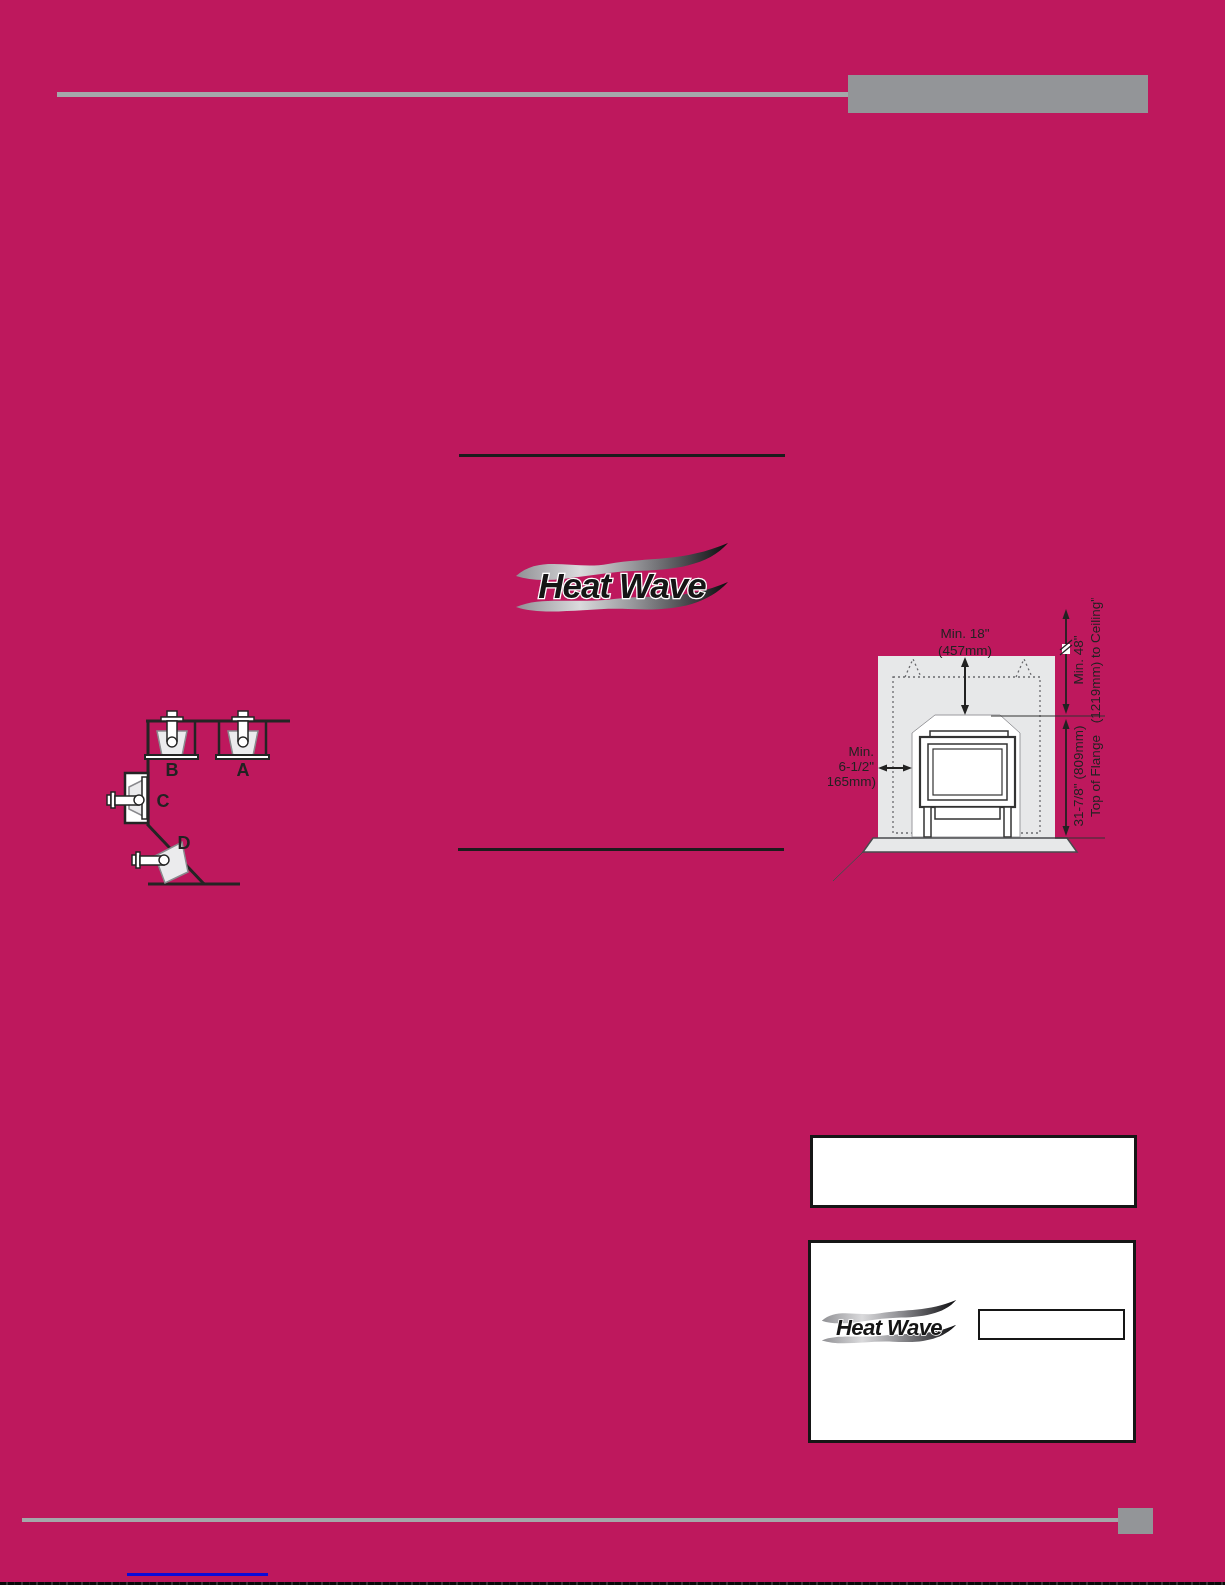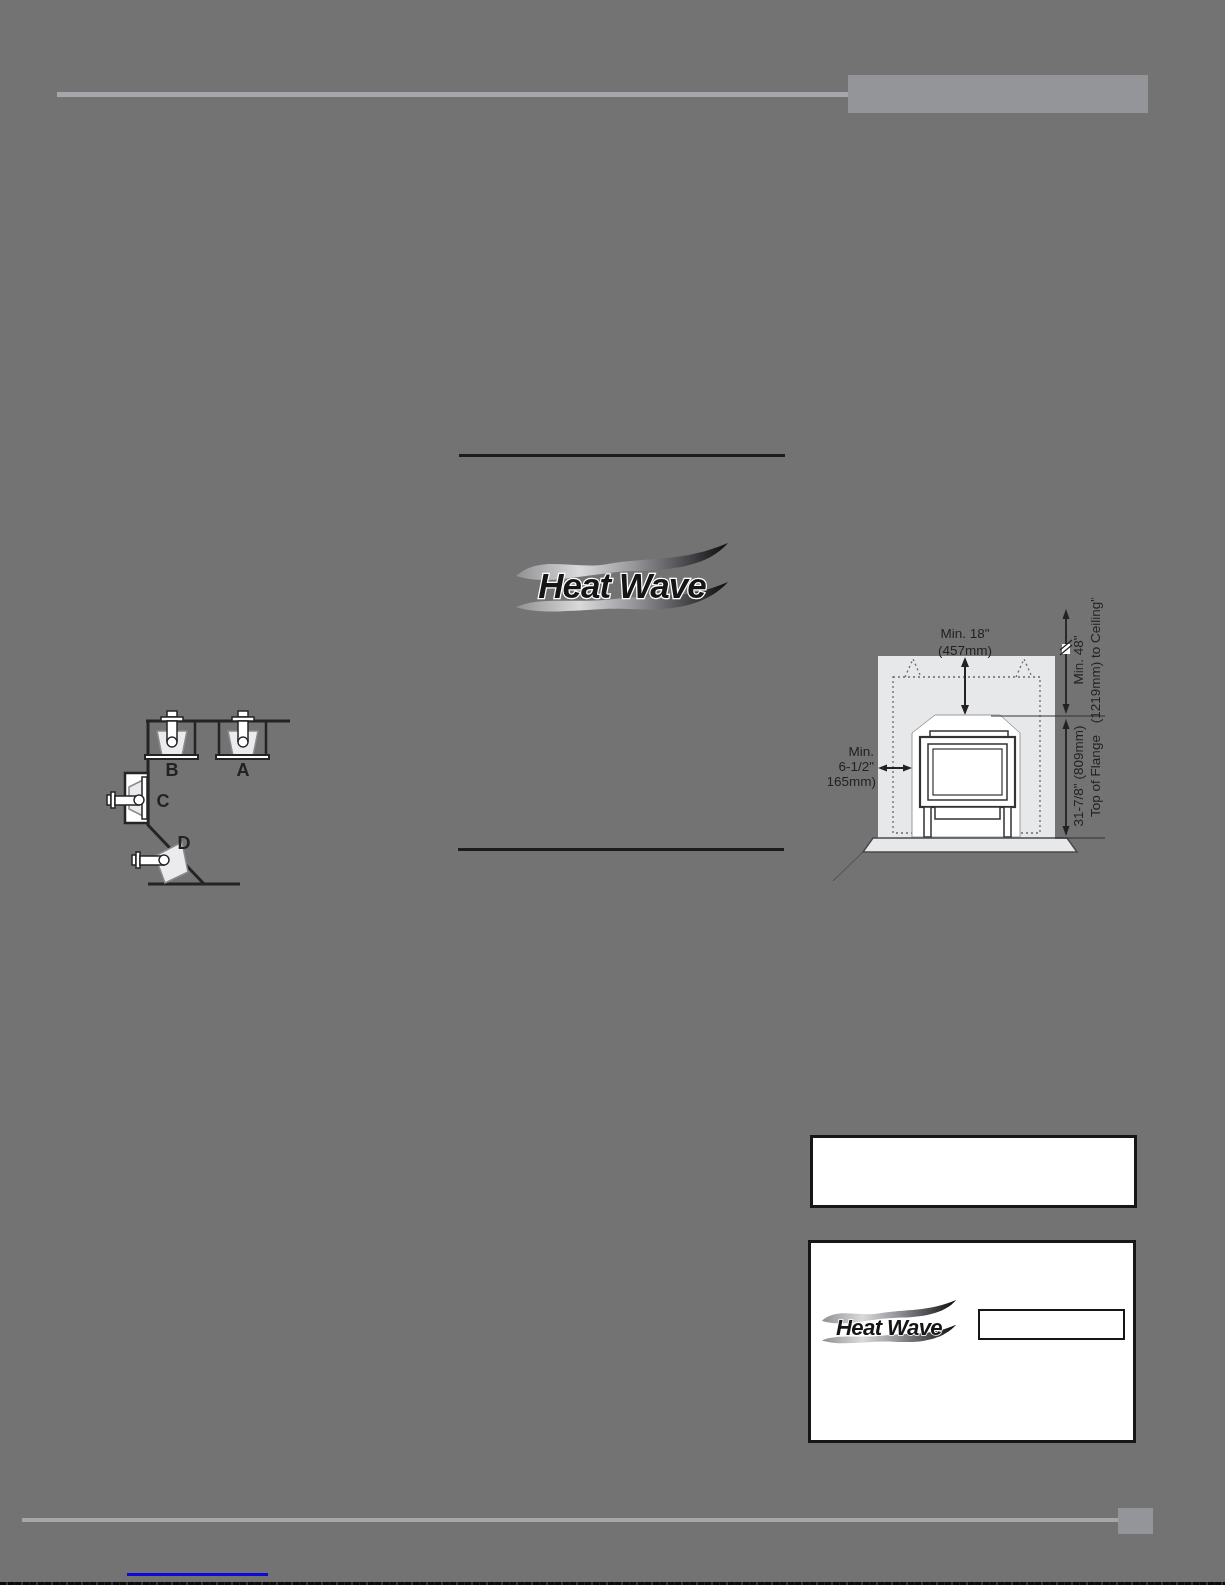--- a/index.html
+++ b/index.html
@@ -1,16 +1,16 @@
 <!DOCTYPE html>
 <html><head>
 <meta charset="utf-8">
 <style>
   html,body{margin:0;padding:0;background:#ffffff;}
-  #page{position:relative;width:1225px;height:1585px;background:#737373;overflow:hidden;
+  #page{position:relative;width:1225px;height:1585px;background:#be185d;overflow:hidden;
         font-family:"Liberation Sans",sans-serif;}
   .abs{position:absolute;}
   .rule-gray{background:#a5a7aa;}
   .block-gray{background:#939598;}
   .rule-black{background:#1c1c1c;}
   .frame{box-sizing:border-box;border:3px solid #161616;background:#ffffff;}
   .frame-thin{box-sizing:border-box;border:2px solid #161616;background:#ffffff;}
   .link-underline{background:#0b0bd8;}
   .bottom-edge{background:repeating-linear-gradient(90deg,#0a0a0a 0 6px,#333 6px 8px,#0a0a0a 8px 14px,#222 14px 15px);}
   svg text{font-family:"Liberation Sans",sans-serif;}

